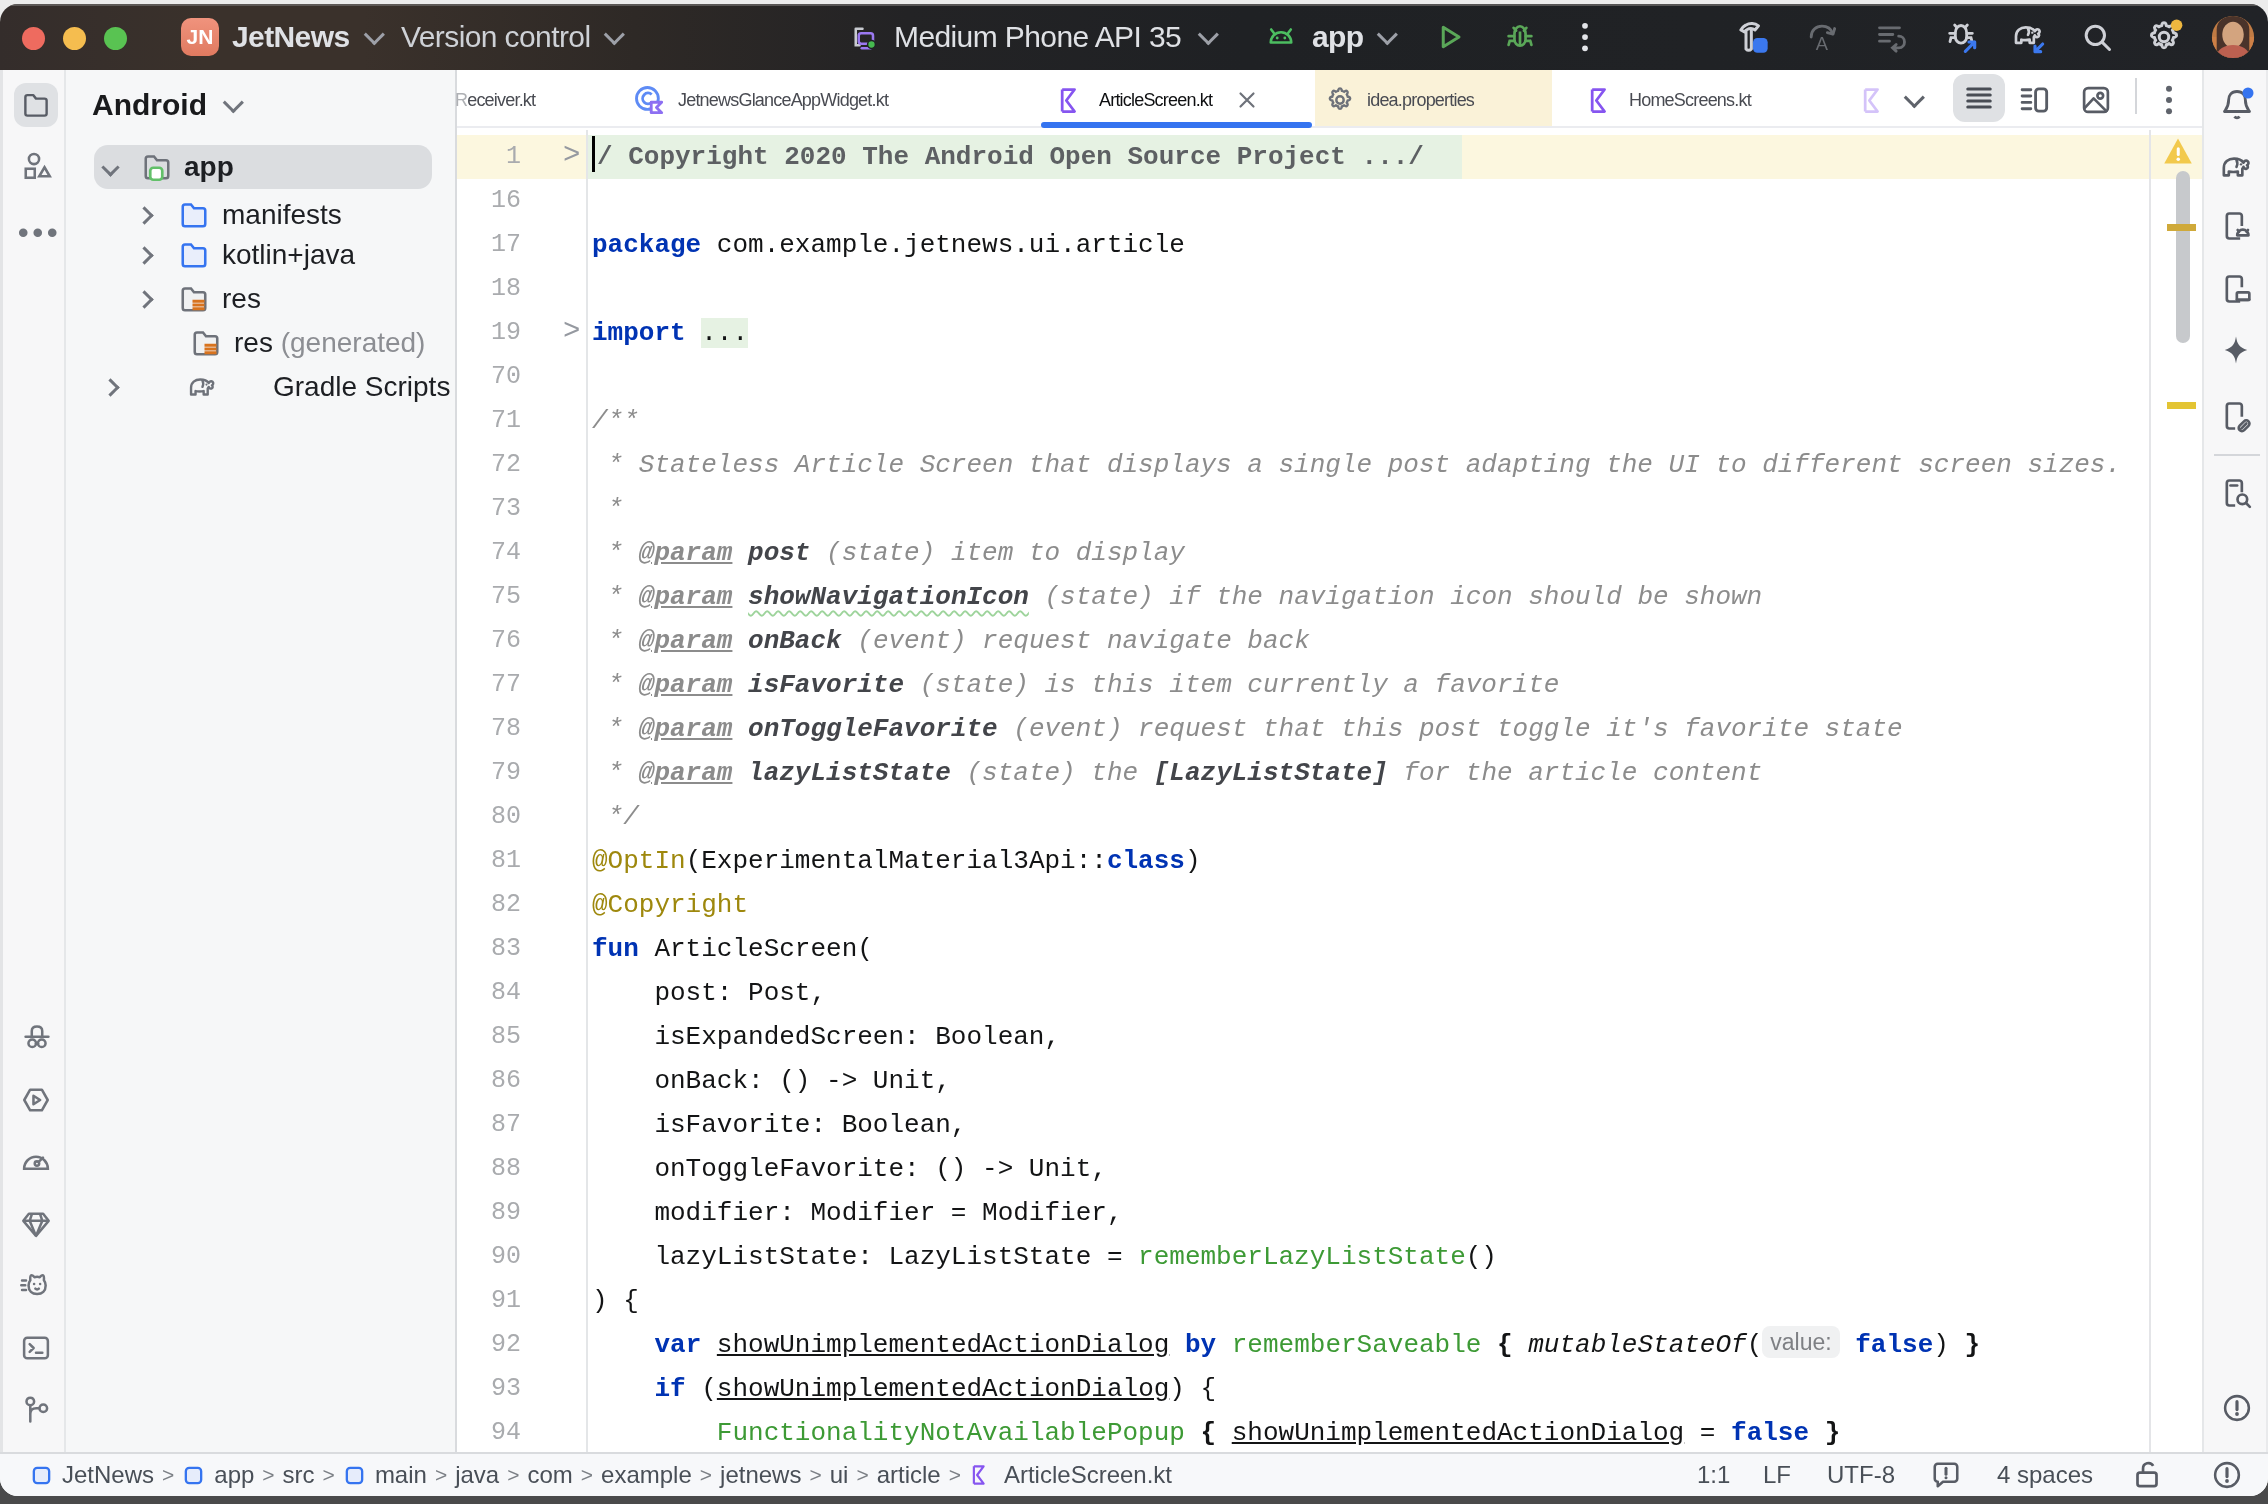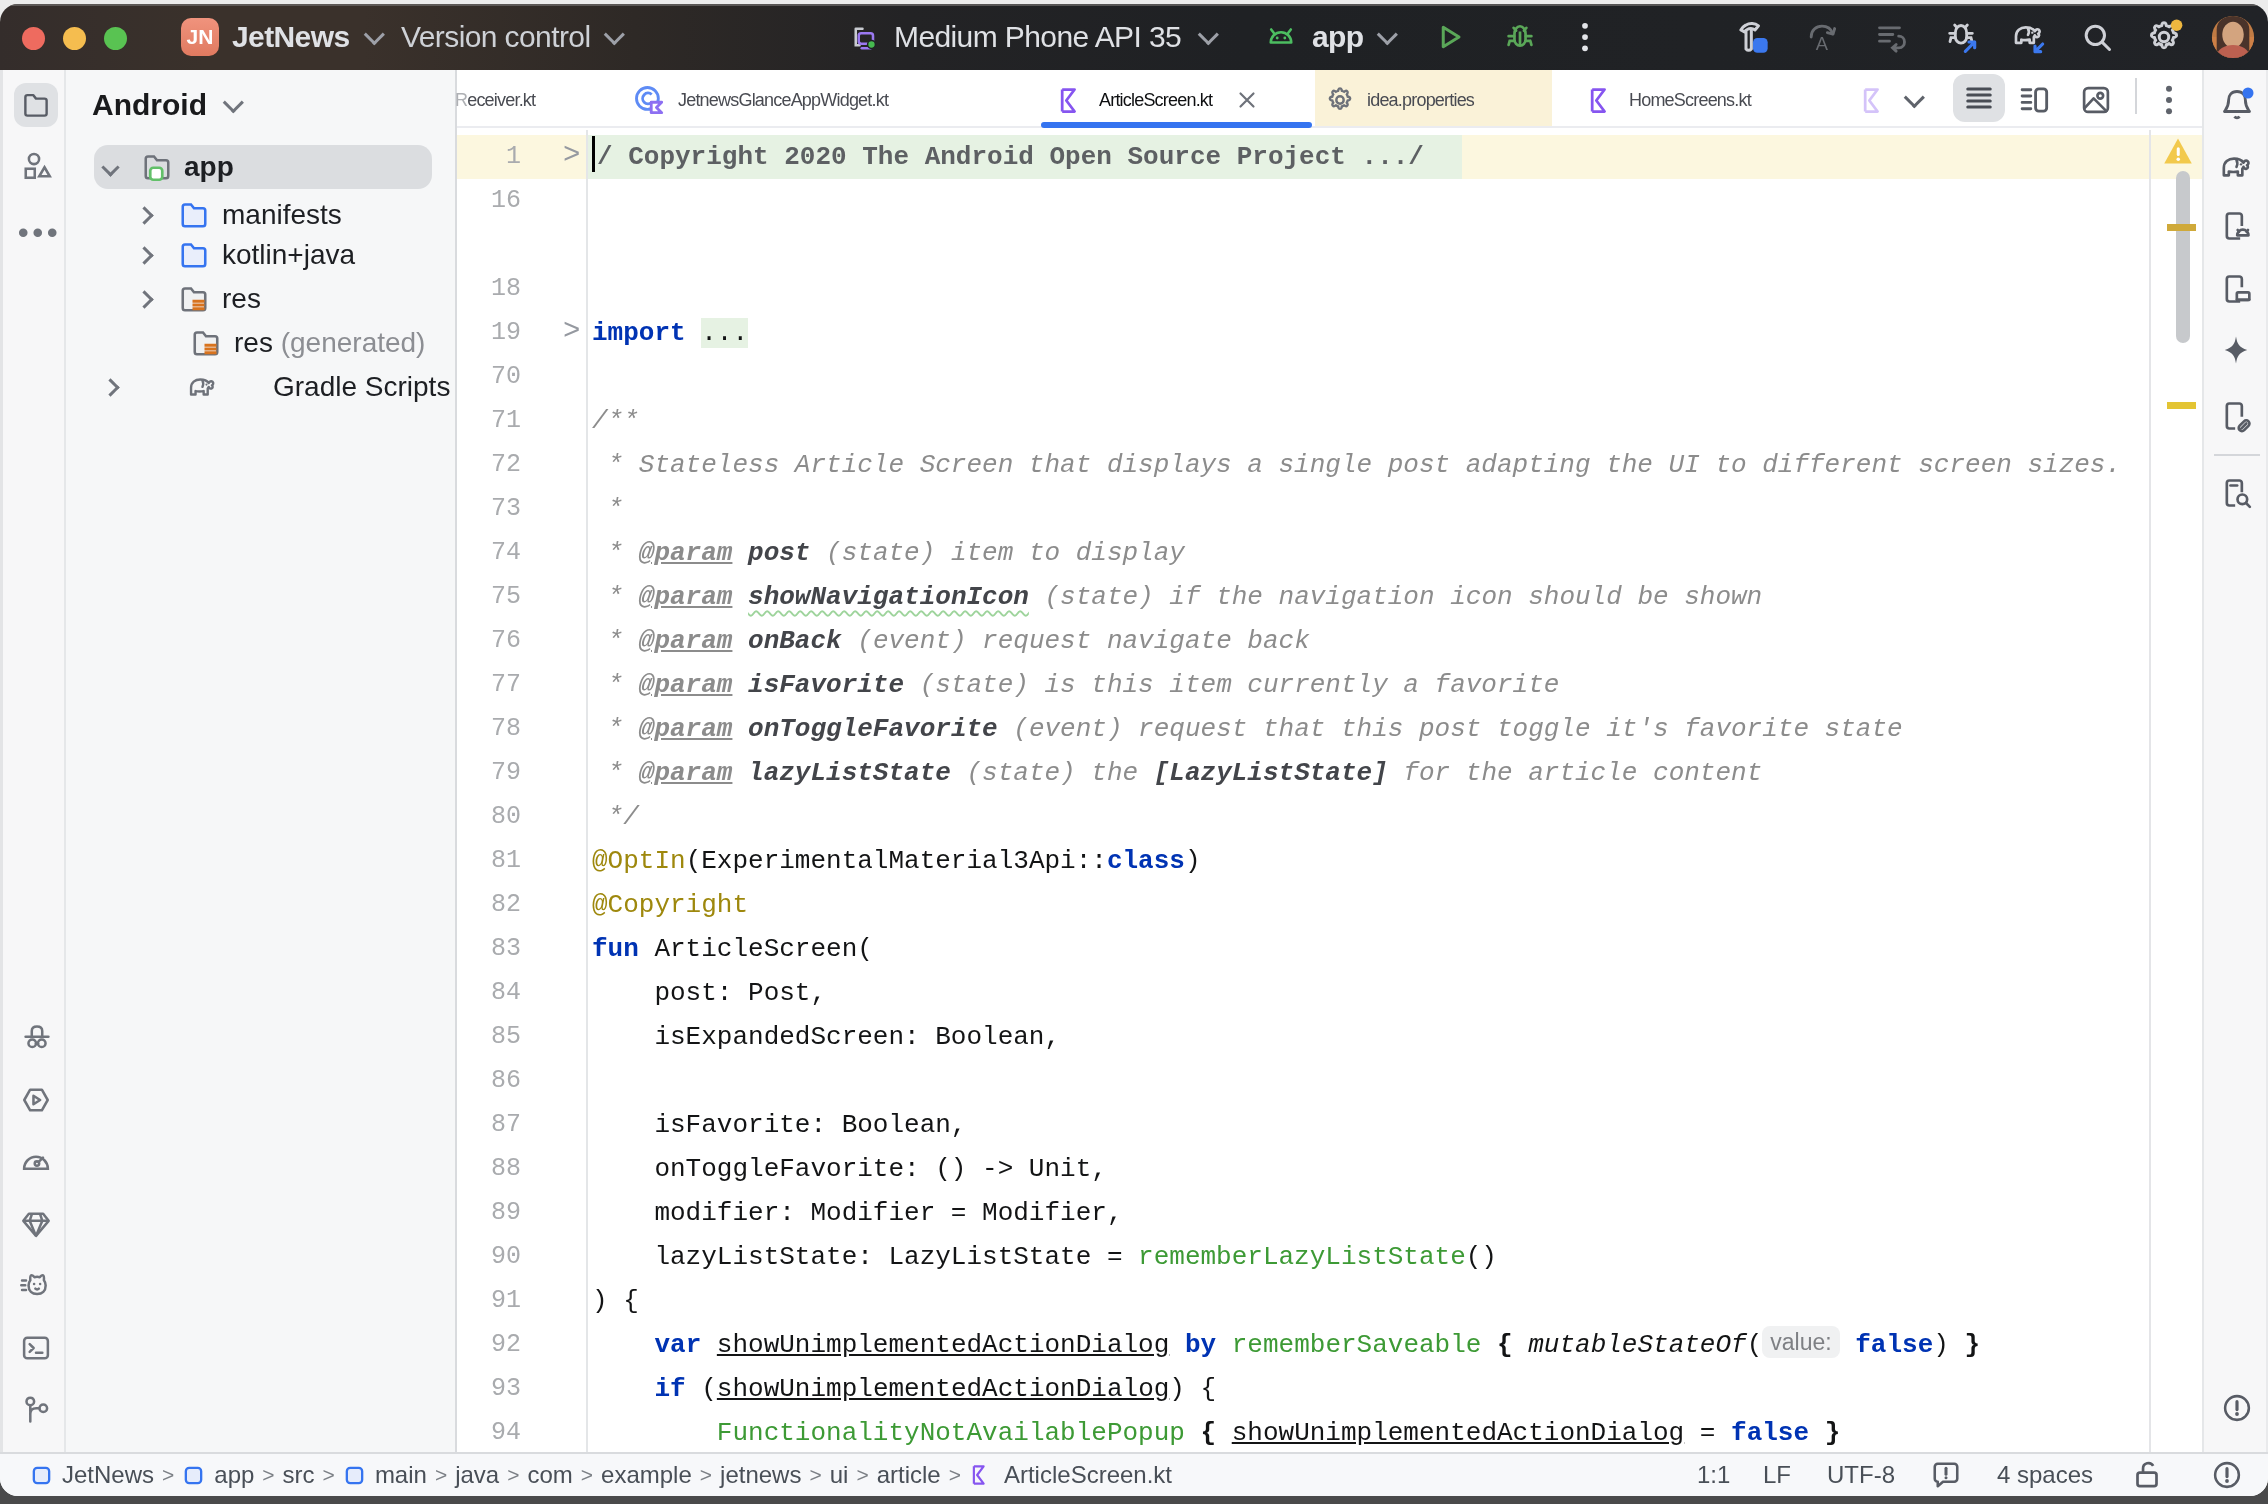--- a/index.html
+++ b/index.html
@@ -377,20 +377,24 @@
         <div style="position:absolute;left:0;top:5px;width:1745px;height:44px;background:#fcf7df;"></div>
         <div style="position:absolute;left:131px;top:5px;width:874px;height:44px;background:#e6f2e3;"></div>
         <div class="crow" style="top:5px;">
             <span class="gnum">1</span>
             <span class="fold">&gt;</span>
             <span class="codeln" style="color:#5d6063;font-weight:bold;"><span class="caret"></span>/ Copyright 2020 The Android Open Source Project .../</span>
           </div>
         <div class="crow" style="top:49px;">
             <span class="gnum">16</span>
           </div>
+        <div class="crow" style="top:93px;">
+            <span class="gnum">17</span>
+            <span class="codeln"><span class="kw">package</span> com.example.jetnews.ui.article</span>
+          </div>
         <div class="crow" style="top:137px;">
             <span class="gnum">18</span>
           </div>
         <div class="crow" style="top:181px;">
             <span class="gnum">19</span>
             <span class="fold">&gt;</span>
             <span class="codeln"><span class="kw">import</span> <span class="fgreen">...</span></span>
           </div>
         <div class="crow" style="top:225px;">
             <span class="gnum">70</span>
@@ -450,20 +454,21 @@
         <div class="crow" style="top:841px;">
             <span class="gnum">84</span>
             <span class="codeln">    post: Post,</span>
           </div>
         <div class="crow" style="top:885px;">
             <span class="gnum">85</span>
             <span class="codeln">    isExpandedScreen: Boolean,</span>
           </div>
         <div class="crow" style="top:929px;">
             <span class="gnum">86</span>
+            <span class="codeln">    onBack: () -&gt; Unit,</span>
           </div>
         <div class="crow" style="top:973px;">
             <span class="gnum">87</span>
             <span class="codeln">    isFavorite: Boolean,</span>
           </div>
         <div class="crow" style="top:1017px;">
             <span class="gnum">88</span>
             <span class="codeln">    onToggleFavorite: () -&gt; Unit,</span>
           </div>
         <div class="crow" style="top:1061px;">

